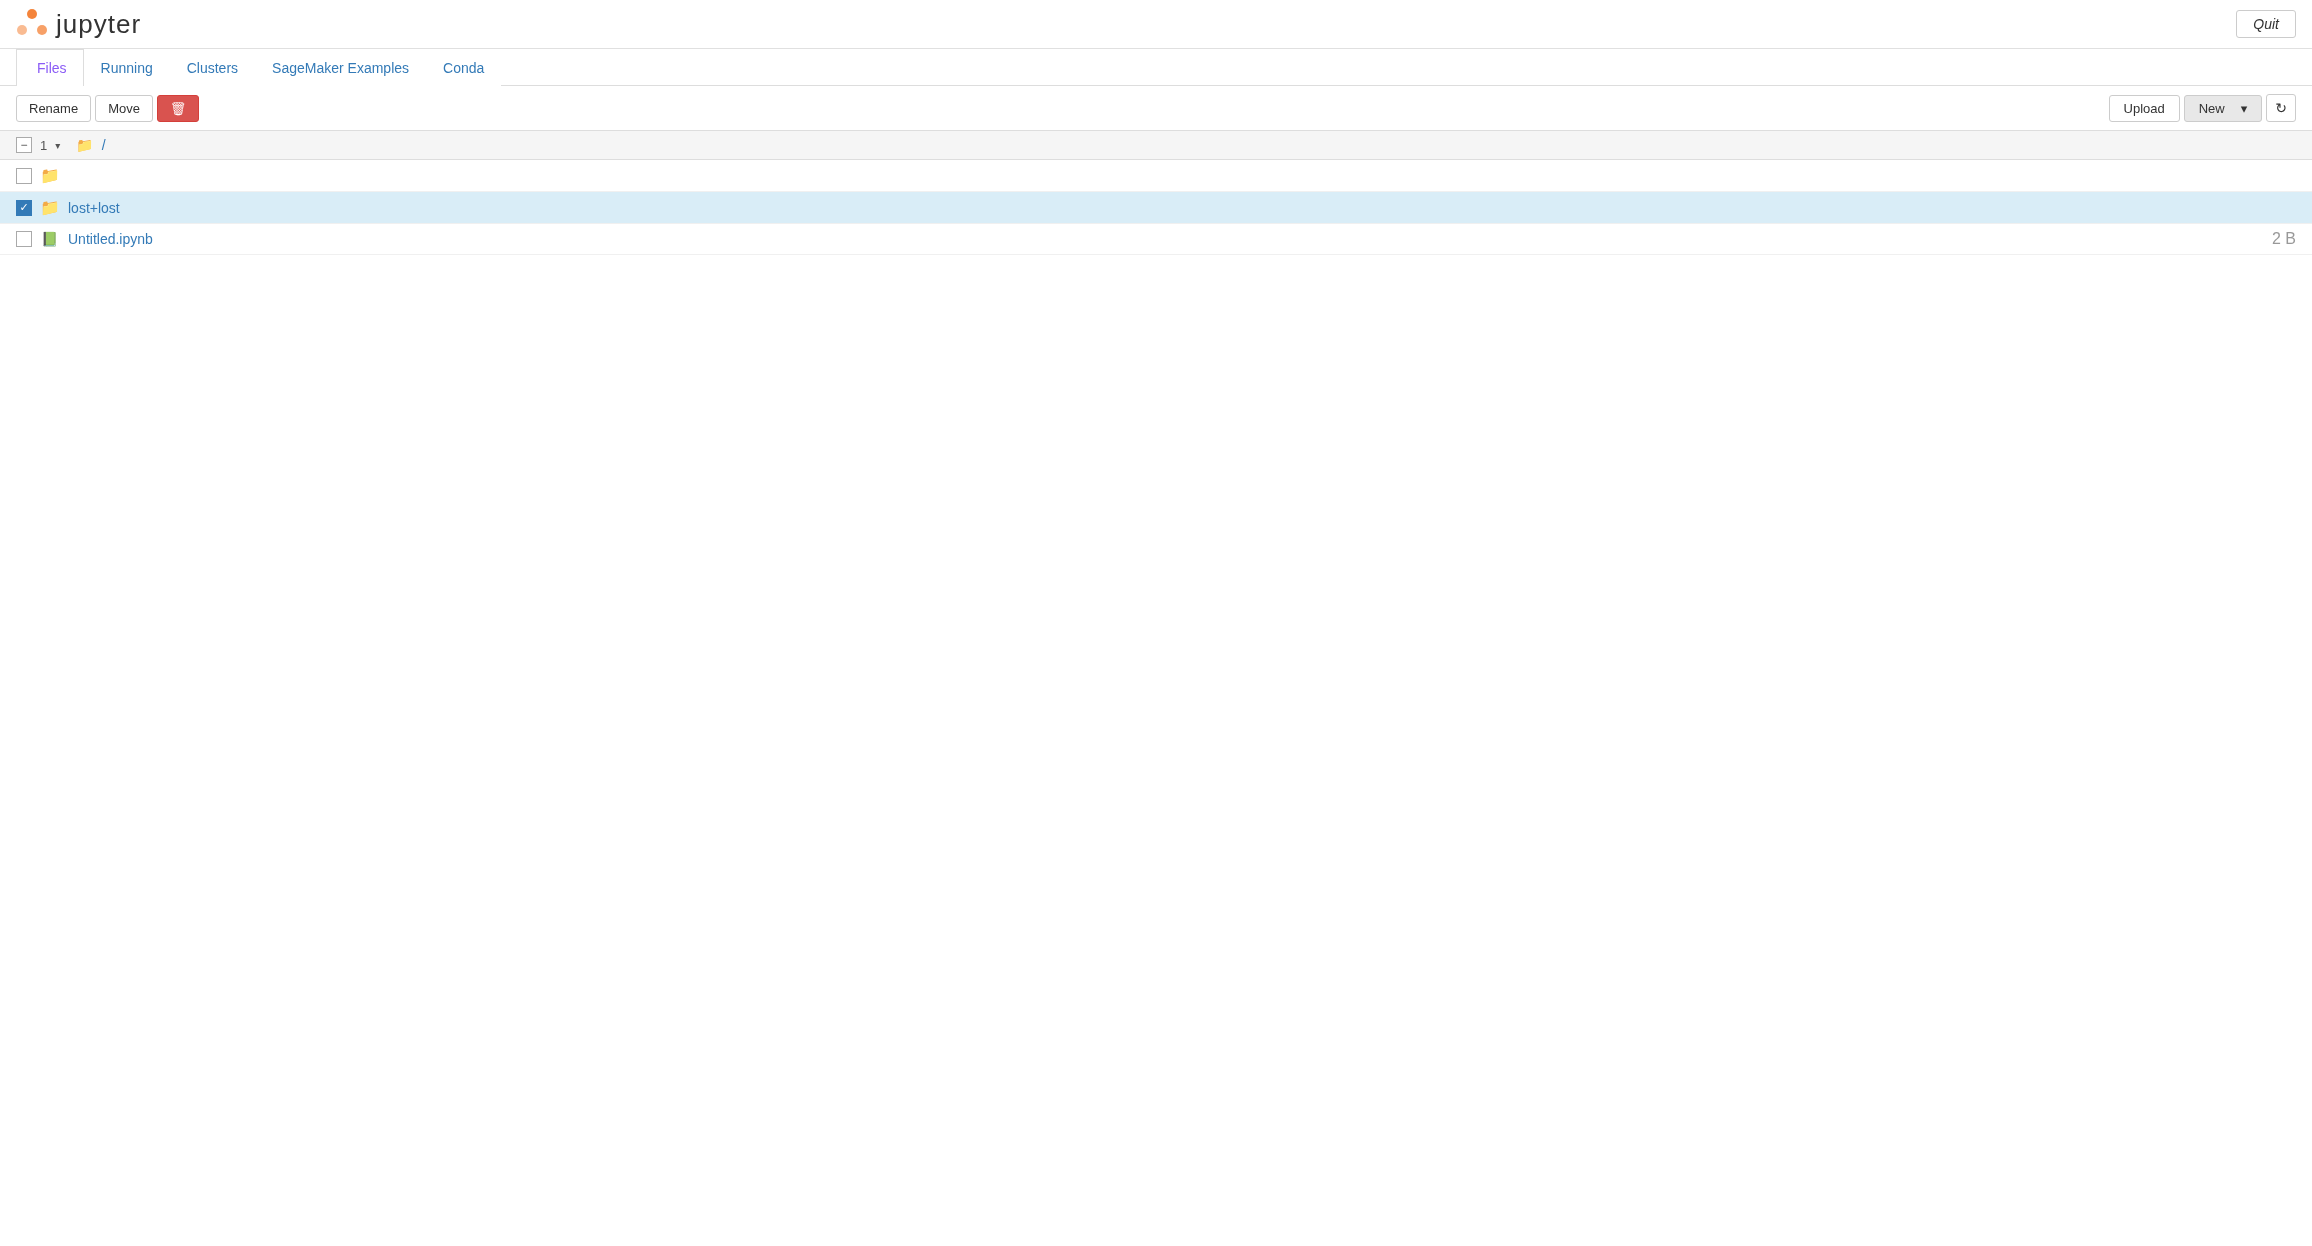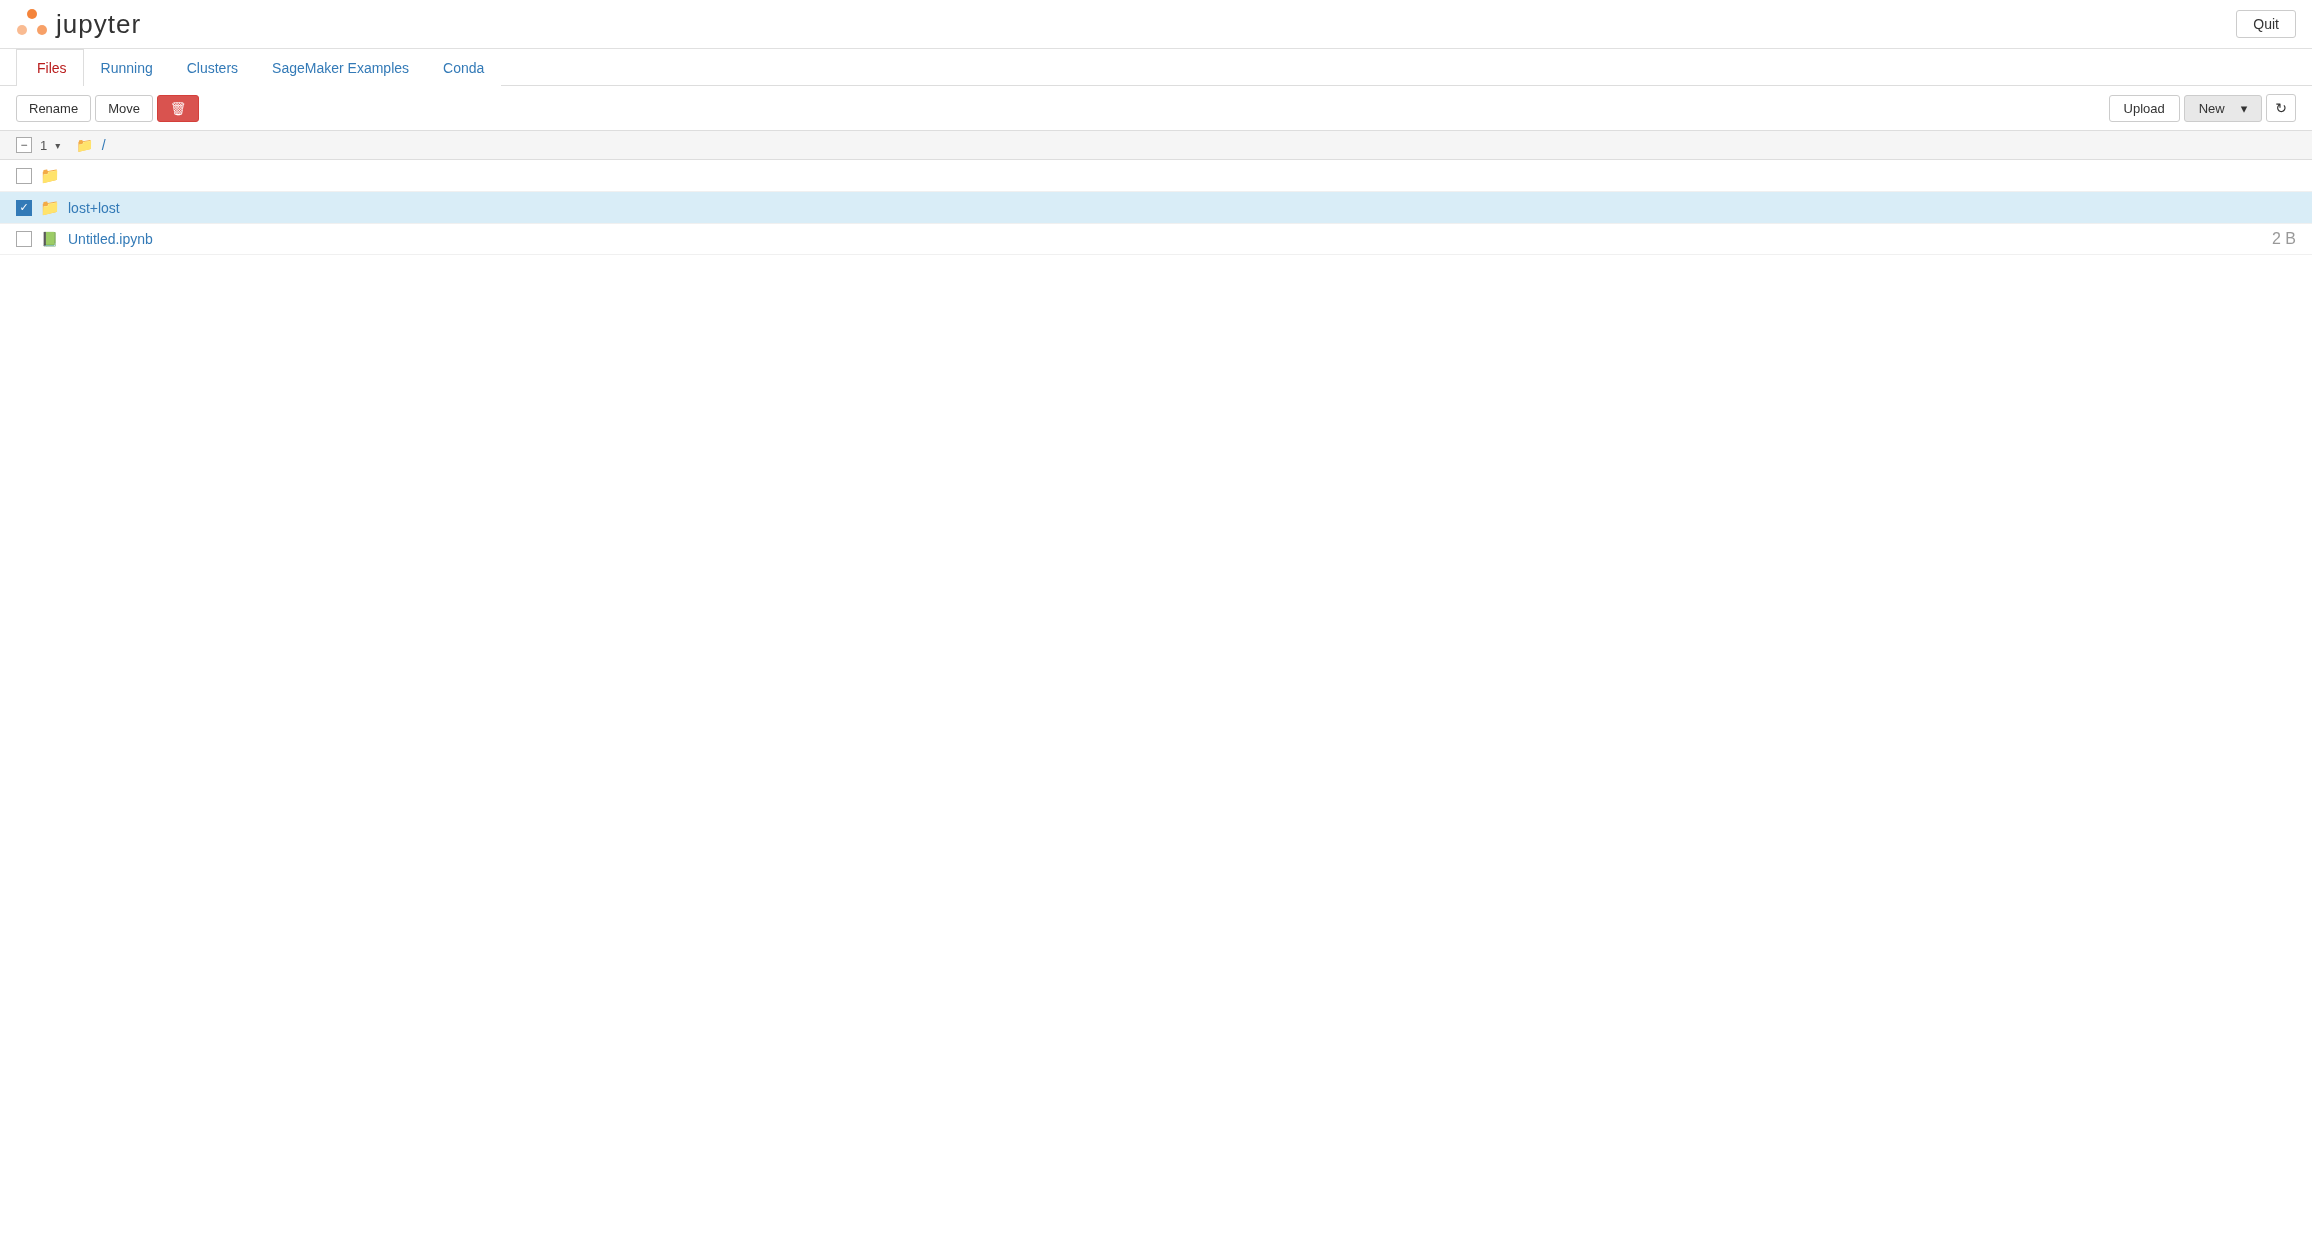--- a/index.html
+++ b/index.html
@@ -35,20 +35,21 @@
       letter-spacing: 1px;
     }
     .quit-btn {
       border: 1px solid #ccc;
       background: #fff;
       padding: 5px 16px;
       font-size: 14px;
       cursor: pointer;
       border-radius: 3px;
       color: #333;
+      font-style: italic;
     }
 
     
     .tabs-bar {
       display: flex;
       align-items: flex-end;
       border-bottom: 1px solid #ddd;
       padding: 0 16px;
       background: #fff;
     }
@@ -56,21 +57,21 @@
       padding: 10px 16px;
       cursor: pointer;
       font-size: 14px;
       color: #337ab7;
       border: 1px solid transparent;
       border-bottom: none;
       margin-bottom: -1px;
       background: #fff;
     }
     .tab.active {
-      color: #b91c1c;
+      color: #8b5cf6;
       border-color: #ddd;
       border-bottom-color: #fff;
       background: #fff;
       padding-left: 20px;
     }
 
     
     .toolbar {
       display: flex;
       align-items: center;

